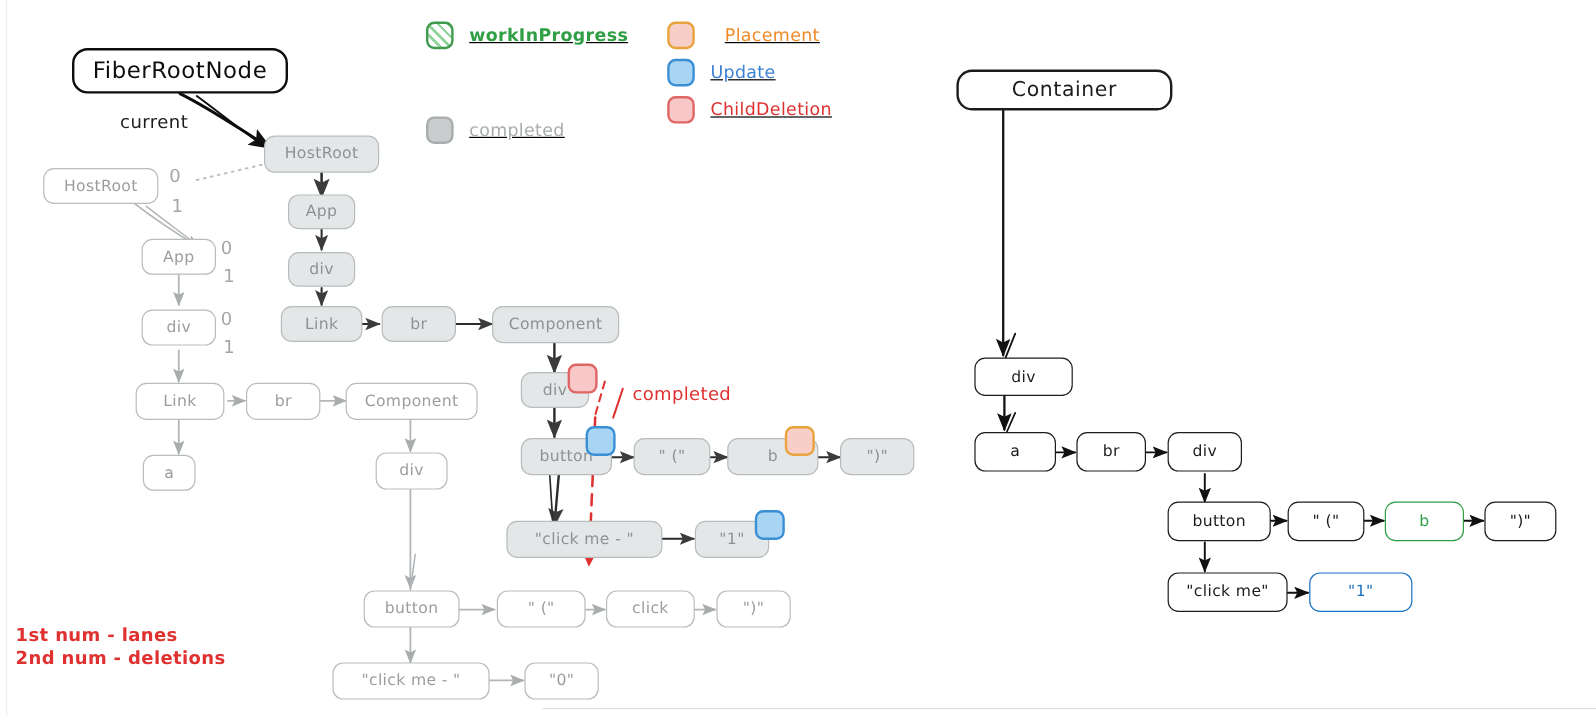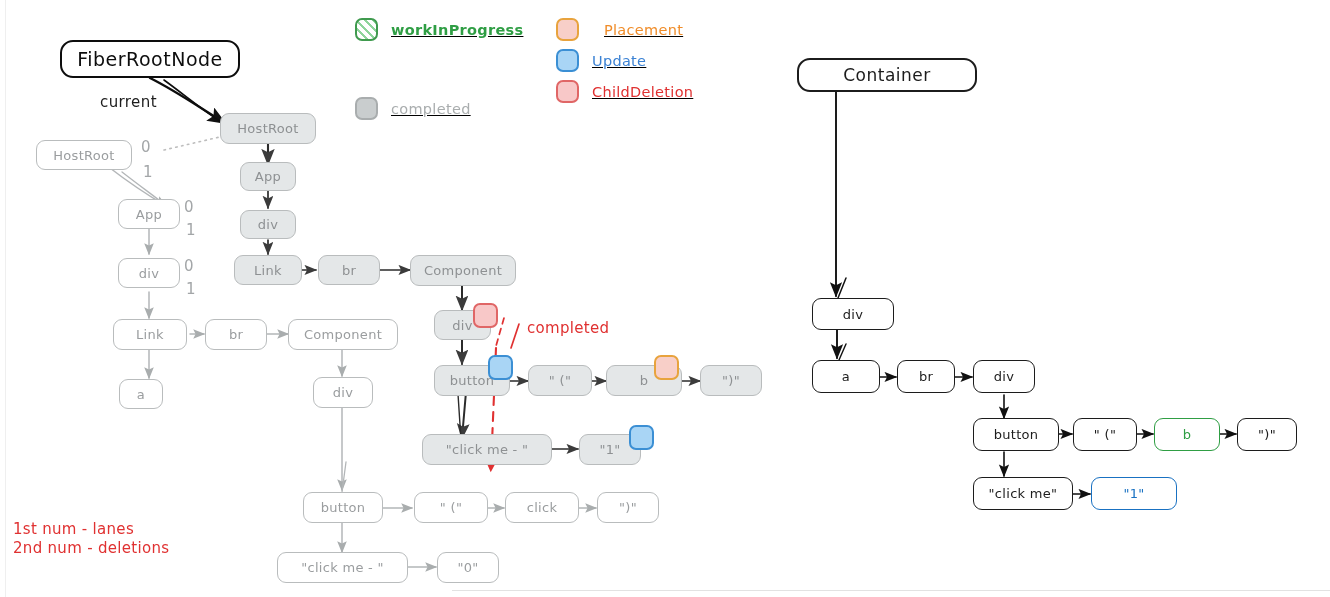--- a/index.html
+++ b/index.html
@@ -104,21 +104,21 @@
   .t-wip{color:#2f9e44;font-weight:bold;}
   .t-completed{color:#a9adae;}
   .t-placement{color:#f08c28;margin-left:19px;}
   .t-update{color:#3b82d4;}
   .t-childdeletion{color:#e03131;}
 
   
   .ftext{position:absolute;white-space:nowrap;}
   .t-current{color:#1c1c1c;font-size:15px;letter-spacing:.4px;}
   .t-lane{color:#a3a6a8;font-size:15px;}
-  .t-red{color:#e03131;font-size:15px;letter-spacing:.3px;}
+  .t-red{color:#e03131;font-size:15px;letter-spacing:.3px;font-weight:bold;}
   .t-deletions{color:#e03131;font-size:15px;letter-spacing:.3px;}
 
   .hrule{position:absolute;left:452px;top:590px;width:878px;height:1px;background:#e2e2e2;}
   .vrule{position:absolute;left:5px;top:0;width:1px;height:597px;background:#efefef;}
 </style>
 </head>
 <body>
 
 <div id="stage">
 

